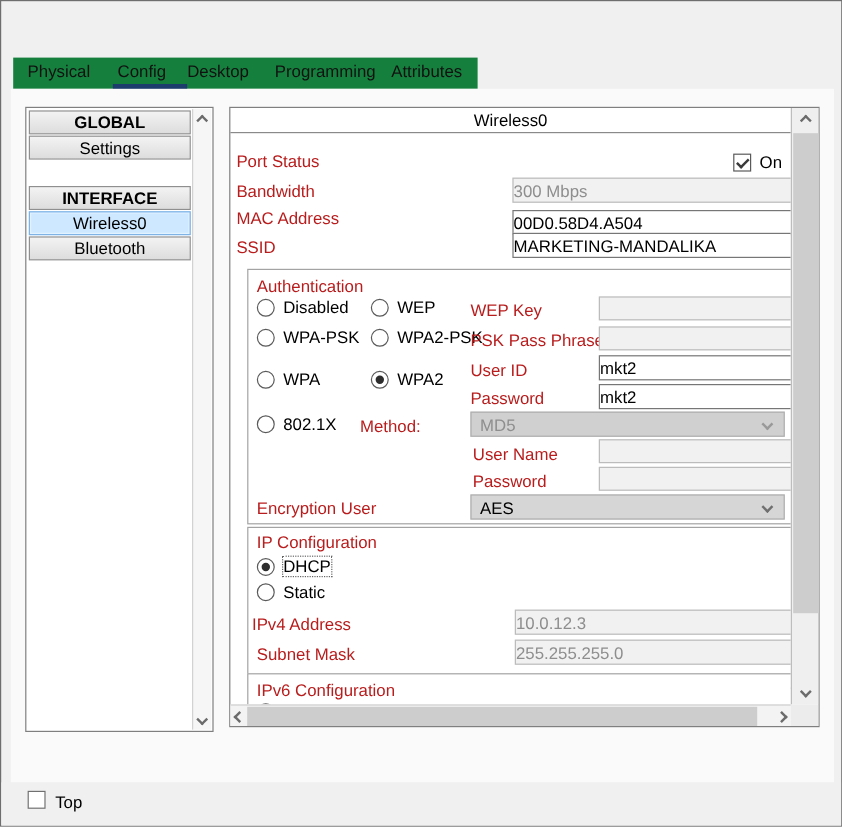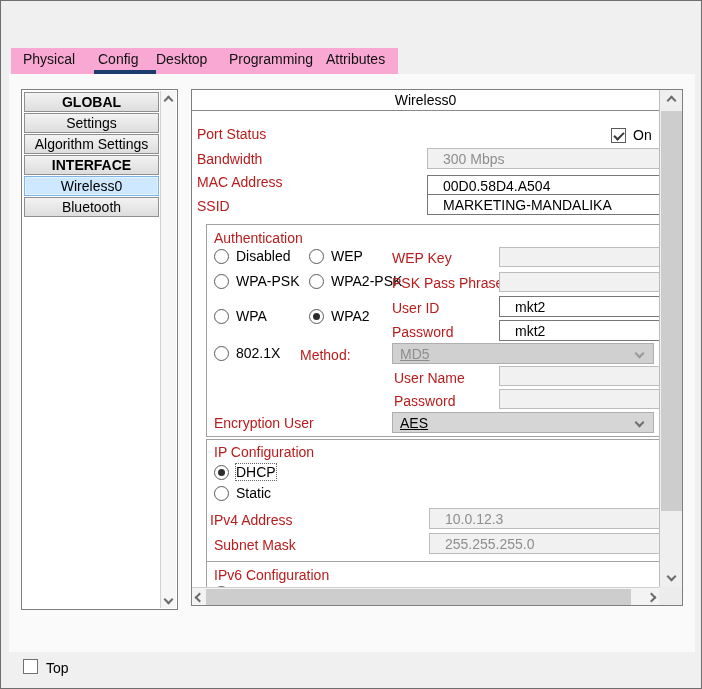--- a/index.html
+++ b/index.html
@@ -11,21 +11,21 @@
   }
   
   .titlebar{position:absolute;left:0;top:0;width:700px;height:38px;background:#ffffff;border-bottom:1px solid #d9d9d9;}
   .app-icon{position:absolute;left:19px;top:7px;width:24px;height:24px;}
   .title-text{position:absolute;left:50px;top:0;height:38px;line-height:38px;font-size:15px;color:#111;}
   .win-btn{position:absolute;top:0;width:40px;height:38px;display:flex;align-items:center;justify-content:center;cursor:default;}
   .btn-min{left:535px;} .btn-max{left:595px;} .btn-close{left:655px;font-size:17px;color:#222;font-weight:400;}
   .min-line{width:13px;height:0;border-top:1.6px solid #222;}
   .max-box{width:12px;height:12px;border:1.6px solid #222;background:transparent;}
   
-  .tabbar{position:absolute;left:10px;top:47px;width:387px;height:26px;background:#f9a8d4;}
+  .tabbar{position:absolute;left:10px;top:47px;width:387px;height:26px;background:#15803d;}
   .tab{position:absolute;top:0;height:22px;line-height:22px;font-size:14px;color:#111;white-space:nowrap;}
   .tab-underline{position:absolute;left:83px;top:22px;width:62px;height:5px;background:#1d3c6e;}
   .tabpane{position:absolute;left:8px;top:73px;width:686px;height:578px;background:#fafafa;}
   
   .sidebar{position:absolute;left:20px;top:88px;width:157px;height:521px;background:#ffffff;border:1px solid #7f7f7f;}
   .side-btn{position:absolute;left:2px;width:135px;height:20px;background:linear-gradient(#f3f3f3,#dddddd);
     border:1px solid #8f8f8f;font-size:14px;display:flex;align-items:center;justify-content:center;white-space:nowrap;text-align:center;}
   .side-btn.hdr{font-weight:bold;}
   .side-btn.sel{background:#cde8ff;border:1px solid #7fb2e5;box-shadow:inset 0 0 0 1px #e3f2ff;}
   .side-scroll{position:absolute;right:1px;top:1px;width:16px;height:517px;background:#f6f6f6;border-left:1px solid #d2d2d2;}
@@ -36,24 +36,24 @@
   .chev.left{transform:rotate(-45deg);}
   .chev.right{transform:rotate(135deg);}
   .arrow-box{position:absolute;display:flex;align-items:center;justify-content:center;}
   
   .panel{position:absolute;left:190px;top:88px;width:492px;height:517px;background:#ffffff;border:1px solid #7f7f7f;}
   .panel-header{position:absolute;left:0;top:0;width:467px;height:21px;border-bottom:1px solid #8a8a8a;
     display:flex;align-items:center;justify-content:center;font-size:14px;}
   .content{position:absolute;left:0;top:21px;width:467px;height:476px;overflow:hidden;}
   .lbl{position:absolute;font-size:14px;white-space:nowrap;color:#b91c1c;}
   .tin{position:absolute;height:21px;background:#ffffff;border:1px solid #767676;font-size:14px;color:#000;
-    display:flex;align-items:center;padding:0 15px;white-space:nowrap;}
+    display:flex;align-items:center;padding:0 0;white-space:nowrap;}
   .tin.dis{background:#f1f1f1;border-color:#bcbcbc;color:#8e8e8e;}
   .combo{position:absolute;height:21px;background:#d6d6d6;border:1px solid #aeaeae;font-size:14px;color:#000;
-    display:flex;align-items:center;padding:0 7px;white-space:nowrap;text-decoration:underline;}
+    display:flex;align-items:center;padding:0 7px;white-space:nowrap;}
   .combo.dis{color:#8e8e8e;background:#d0d0d0;}
   .combo .chev{position:absolute;right:10px;top:6px;border-color:#6f6f6f;}
   .combo.dis .chev{border-color:#999;}
   .gbox{position:absolute;border:1px solid #a3a3a3;background:#fff;}
   .arow{position:absolute;display:flex;align-items:center;gap:7px;font-size:14px;height:18px;white-space:nowrap;}
   .radio{width:15px;height:15px;border:1px solid #5a5a5a;border-radius:50%;background:#fff;position:relative;flex:none;}
   .radio.sel::after{content:"";position:absolute;left:3px;top:3px;width:7px;height:7px;border-radius:50%;background:#2d2d2d;}
   .cb{width:15px;height:15px;border:1px solid #5a5a5a;background:#fff;position:relative;flex:none;}
   .cb.checked::after{content:"";position:absolute;left:2px;top:3px;width:8px;height:4px;
     border-left:2px solid #3a3a3a;border-bottom:2px solid #3a3a3a;transform:rotate(-45deg);}
@@ -81,21 +81,20 @@
     <span class="tab" style="left:145px">Desktop</span>
     <span class="tab" style="left:218px">Programming</span>
     <span class="tab" style="left:315px">Attributes</span>
     <div class="tab-underline"></div>
   </div>
   <div class="tabpane"></div>
 
   <div class="sidebar">
     <div class="side-btn hdr" style="top:2px">GLOBAL</div>
     <div class="side-btn" style="top:23px">Settings</div>
-    <div class="side-btn" style="top:44px">Algorithm Settings</div>
     <div class="side-btn hdr" style="top:65px">INTERFACE</div>
     <div class="side-btn sel" style="top:86px">Wireless0</div>
     <div class="side-btn" style="top:107px">Bluetooth</div>
     <div class="side-scroll">
       <span class="arrow-box" style="left:0;top:2px;width:15px;height:14px">
           <span class="chev up"></span>
         </span>
       <span class="arrow-box" style="left:0;bottom:2px;width:15px;height:14px">
           <span class="chev down"></span>
         </span>

